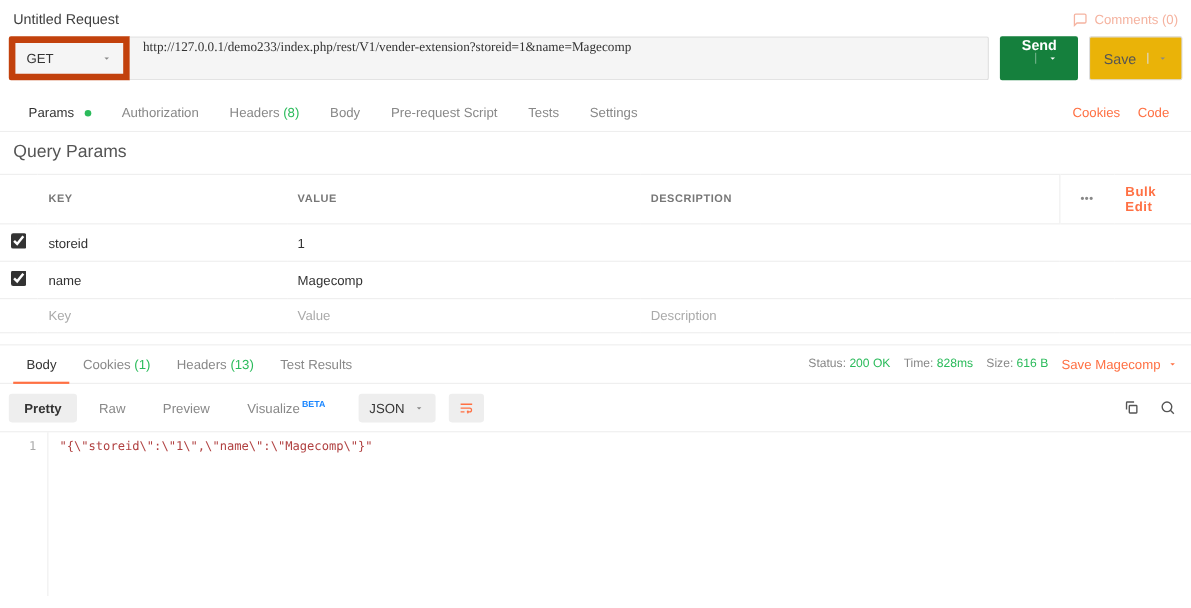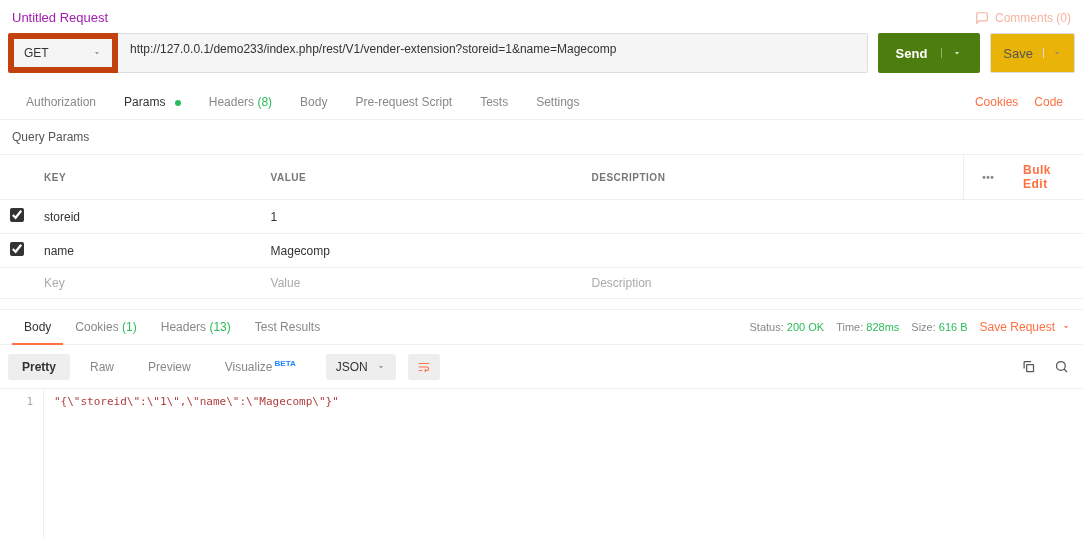--- a/index.html
+++ b/index.html
@@ -1,37 +1,37 @@
 <!DOCTYPE html>
 <html><head>
 <meta charset="utf-8">
 <style>
   * { box-sizing: border-box; margin: 0; padding: 0; }
   body { font-family: -apple-system, BlinkMacSystemFont, "Segoe UI", Helvetica, Arial, sans-serif; font-size: 12px; color: #333; background: #fff; width: 1083px; }
   .header { display: flex; align-items: center; justify-content: space-between; padding: 10px 12px 8px; }
-  .header .title { font-size: 13px; color: #a21caf; }
+  .header .title { font-size: 13px; color: #404040; }
   .header .comments { display: flex; align-items: center; color: #f5b3a0; font-size: 12px; cursor: pointer; }
   .header .comments svg { margin-right: 6px; }
   .urlrow { display: flex; padding: 0 8px 12px; gap: 10px; }
   .method-select { width: 110px; border: 6px solid #c2410c; background: #f5f5f5; display: flex; align-items: center; justify-content: space-between; padding: 0 10px; height: 40px; cursor: pointer; border-radius: 2px 0 0 2px; }
   .method-select span { font-size: 12px; color: #333; }
-  .urlbox { flex: 1; border: 1px solid #ddd; border-left: none; background: #f5f5f5; height: 40px; display: flex; align-items: flex-end; padding: 16px 12px; margin-left: -10px; border-radius: 0 2px 2px 0; }
+  .urlbox { flex: 1; border: 1px solid #ddd; border-left: none; background: #f5f5f5; height: 40px; display: flex; align-items: flex-start; padding: 1px 12px; margin-left: -10px; border-radius: 0 2px 2px 0; font-family: Liberation Serif, serif; }
   .urlbox span { color: #333; font-size: 12px; }
-  .btn-send { background: #4d7c0f; color: #fff; border: none; height: 40px; padding: 0 18px; font-weight: 600; font-size: 13px; cursor: pointer; display: flex; align-items: center; border-radius: 2px; }
+  .btn-send { background: #15803d; color: #fff; border: none; height: 40px; padding: 0 18px; font-weight: 600; font-size: 13px; cursor: pointer; display: flex; align-items: center; border-radius: 2px; flex-direction: column; }
   .btn-send .split { margin-left: 14px; padding-left: 10px; border-left: 1px solid rgba(255,255,255,.4); display: flex; align-items: center; }
   .btn-save { background: #eab308; border: 1px solid #ddd; height: 40px; padding: 0 12px; font-size: 13px; color: #555; cursor: pointer; display: flex; align-items: center; border-radius: 2px; }
   .btn-save .split { margin-left: 10px; padding-left: 8px; border-left: 1px solid #ddd; display: flex; align-items: center; }
   .tabs { display: flex; align-items: center; border-bottom: 1px solid #eee; padding: 0 12px; }
   .tab { padding: 10px 14px; font-size: 12px; color: #888; cursor: pointer; position: relative; }
   .tab.active { color: #333; }
   .tab .dot { width: 6px; height: 6px; background: #2bbb5b; border-radius: 50%; display: inline-block; margin-left: 6px; vertical-align: middle; }
   .tab .count { color: #2bbb5b; }
   .tabs .spacer { flex: 1; }
   .tabs .right-link { color: #ff7043; font-size: 12px; padding: 10px 8px; cursor: pointer; }
-  .section-label { padding: 10px 12px; font-size: 12px; color: #555; }
+  .section-label { padding: 10px 12px; font-size: 16px; color: #555; }
   .qtable { width: 100%; border-collapse: collapse; }
   .qtable th { text-align: left; font-size: 10px; font-weight: 600; color: #777; letter-spacing: .5px; padding: 8px 10px; border-top: 1px solid #eee; border-bottom: 1px solid #eee; }
   .qtable td { padding: 8px 10px; border-bottom: 1px solid #eee; font-size: 12px; color: #333; }
   .qtable td.placeholder { color: #aaa; }
   .qtable .chk { width: 34px; text-align: center; }
   .chk input { width: 14px; height: 14px; accent-color: #333; }
   .qtable .dots-cell { width: 50px; text-align: center; color: #888; cursor: pointer; border-left: 1px solid #eee; }
   .qtable .bulk-cell { width: 70px; text-align: left; }
   .bulk-link { color: #ff7043; font-size: 12px; cursor: pointer; }
   .resp-tabs { display: flex; align-items: center; border-bottom: 1px solid #eee; border-top: 1px solid #eee; padding: 0 12px; margin-top: 10px; }
@@ -91,25 +91,25 @@
     <span>Save</span>
     <span class="split">
       <svg width="10" height="10" viewBox="0 0 24 24" fill="#888">
           <path d="M7 10l5 5 5-5z"></path>
         </svg>
     </span>
   </button>
 </div>
 
 <div class="tabs">
-  <div class="tab">Authorization</div>
   <div class="tab active">
     <span>Params</span>
     <span class="dot"></span>
   </div>
+  <div class="tab">Authorization</div>
   <div class="tab">
     <span>Headers</span>
     <span class="count">(8)</span>
   </div>
   <div class="tab">Body</div>
   <div class="tab">Pre-request Script</div>
   <div class="tab">Tests</div>
   <div class="tab">Settings</div>
   <div class="spacer"></div>
   <div class="right-link">Cookies</div>
@@ -168,21 +168,21 @@
     <span class="count">(13)</span>
   </div>
   <div class="rtab">Test Results</div>
   <div class="spacer"></div>
   <div class="meta">
     <span><span>Status:</span> <span class="green">200 OK</span></span>
     <span><span>Time:</span> <span class="green">828ms</span></span>
     <span><span>Size:</span> <span class="green">616 B</span></span>
   </div>
   <div class="save-resp">
-    <span>Save Request</span>
+    <span>Save Magecomp</span>
     <svg width="10" height="10" viewBox="0 0 24 24" fill="#ff7043">
         <path d="M7 10l5 5 5-5z"></path>
       </svg>
   </div>
 </div>
 
 <div class="viewer-bar">
   <div class="vtab active">Pretty</div>
   <div class="vtab">Raw</div>
   <div class="vtab">Preview</div>

